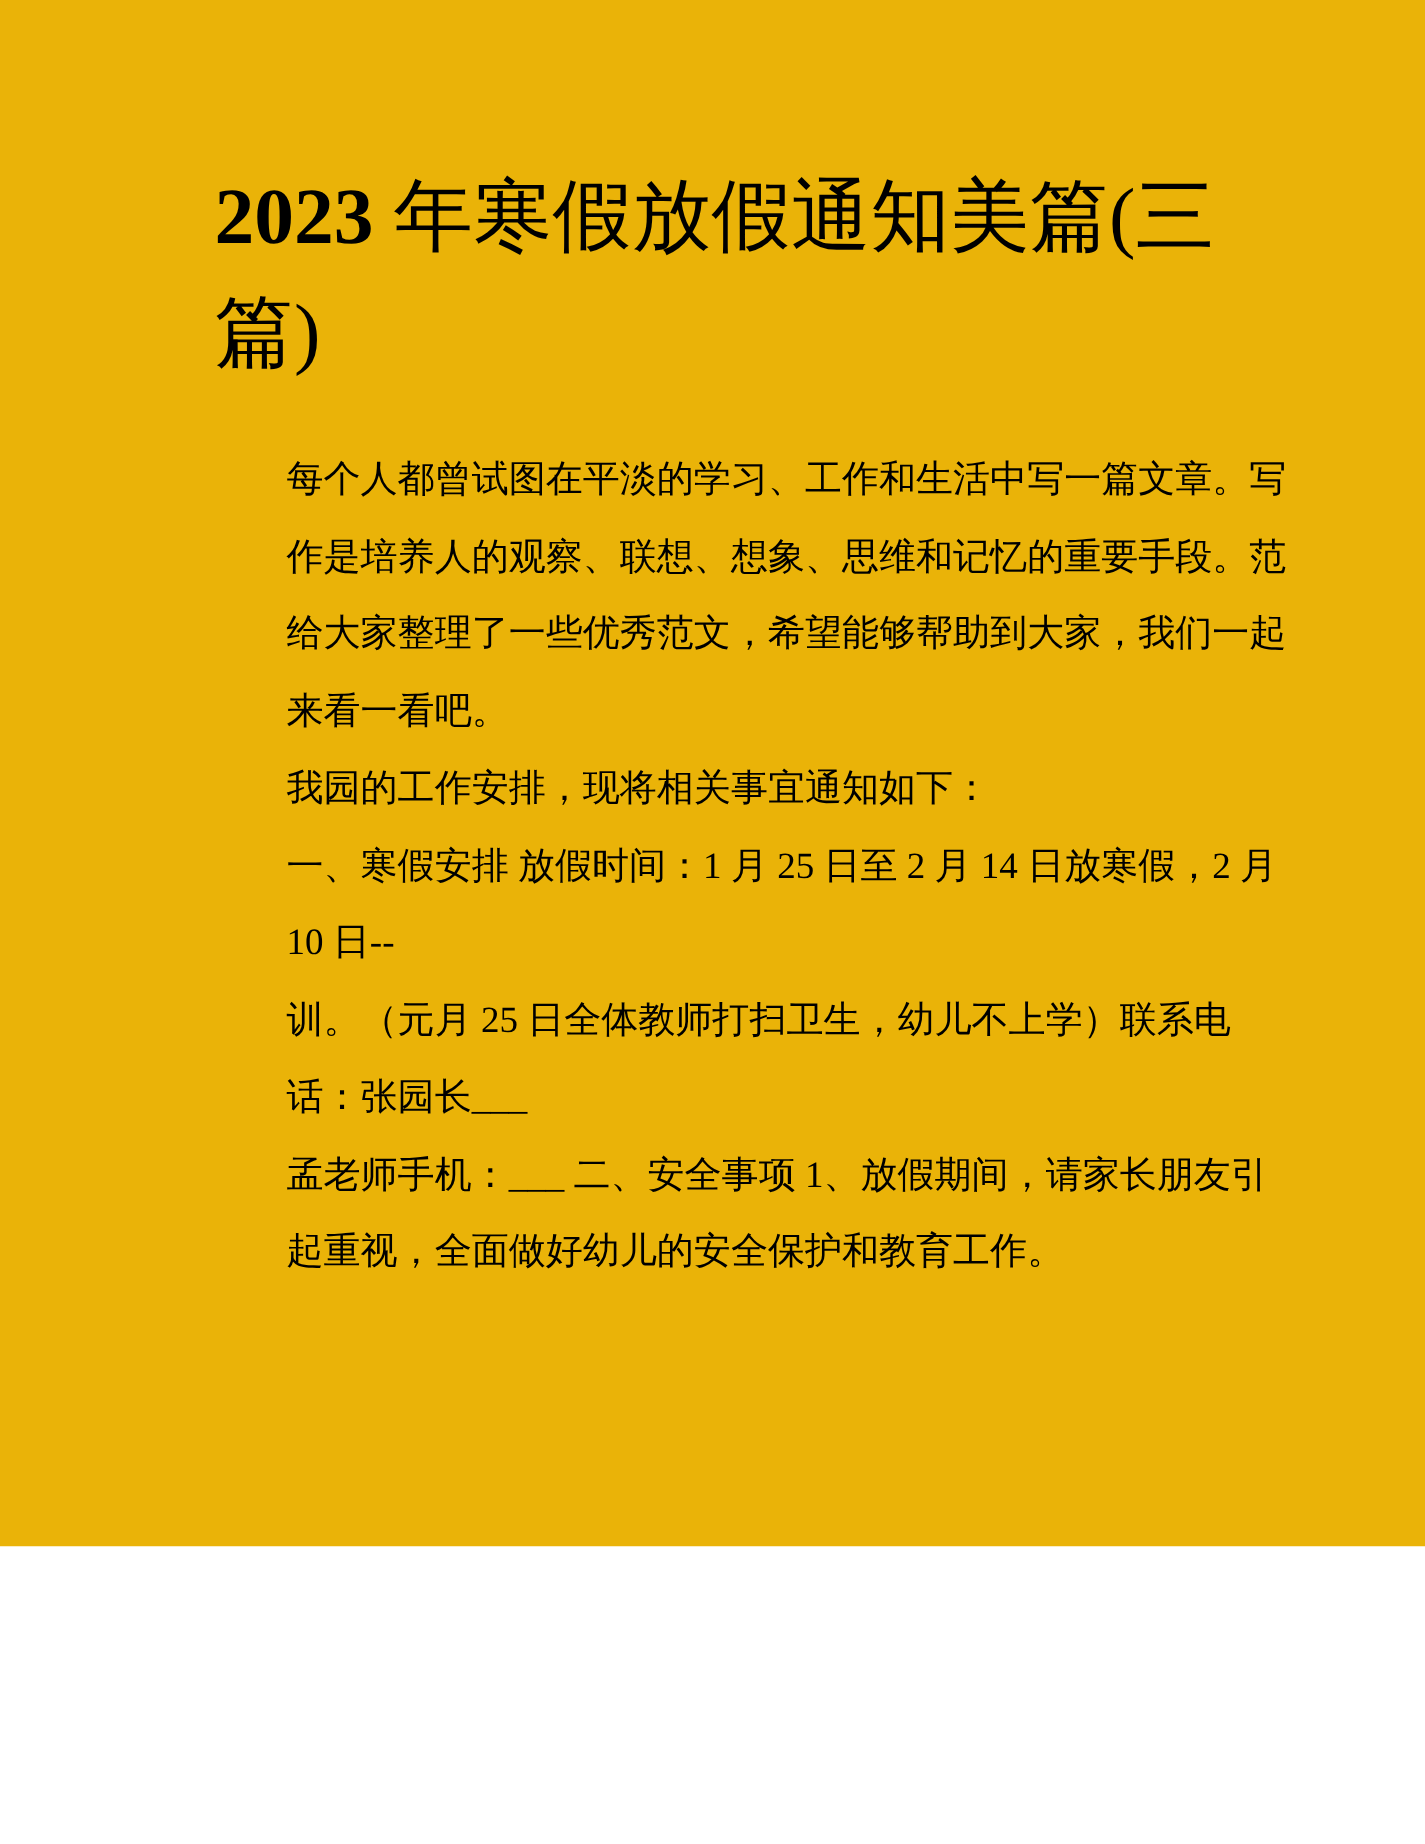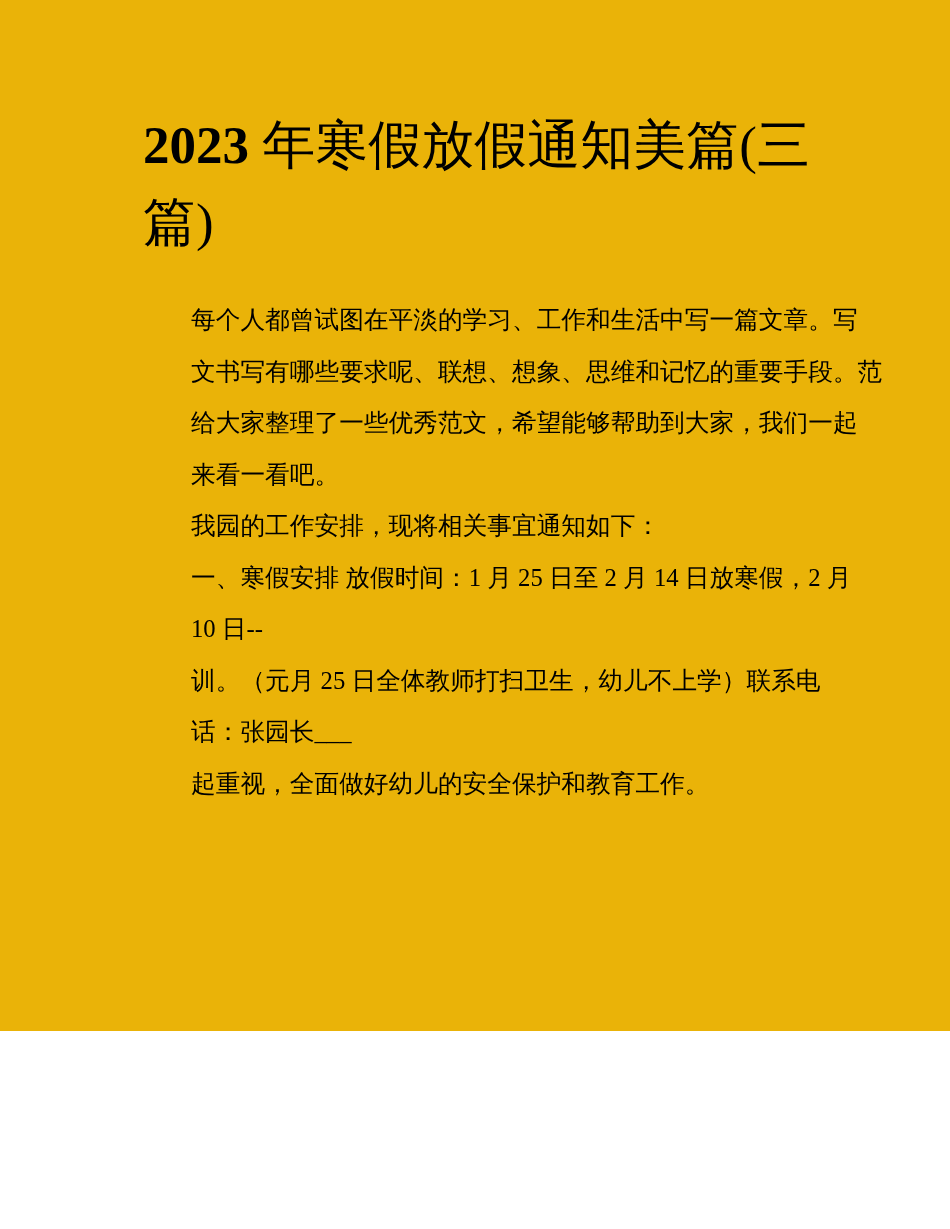--- a/index.html
+++ b/index.html
@@ -51,23 +51,24 @@
 <body>
 
 <div class="page">
   <h1 class="doc-title">
     <div class="title-line"><span class="title-year">2023</span><span> 年寒假放假通知美篇(三</span></div>
     <div class="title-line">篇)</div>
   </h1>
 
   <div class="doc-body">
       <div class="body-line">每个人都曾试图在平淡的学习、工作和生活中写一篇文章。写</div>
-      <div class="body-line">文书写有哪些要求呢、联想、想象、思维和记忆的重要手段。范</div>
+      <div class="body-line">作是培养人的观察、联想、想象、思维和记忆的重要手段。范</div>
       <div class="body-line">给大家整理了一些优秀范文，希望能够帮助到大家，我们一起</div>
       <div class="body-line">来看一看吧。</div>
       <div class="body-line">我园的工作安排，现将相关事宜通知如下：</div>
       <div class="body-line">一、寒假安排 放假时间：1 月 25 日至 2 月 14 日放寒假，2 月</div>
       <div class="body-line">10 日--</div>
       <div class="body-line">训。（元月 25 日全体教师打扫卫生，幼儿不上学）联系电</div>
       <div class="body-line">话：张园长___</div>
+      <div class="body-line">孟老师手机：___ 二、安全事项 1、放假期间，请家长朋友引</div>
       <div class="body-line">起重视，全面做好幼儿的安全保护和教育工作。</div>
     </div>
 </div>
 
 </body></html>

